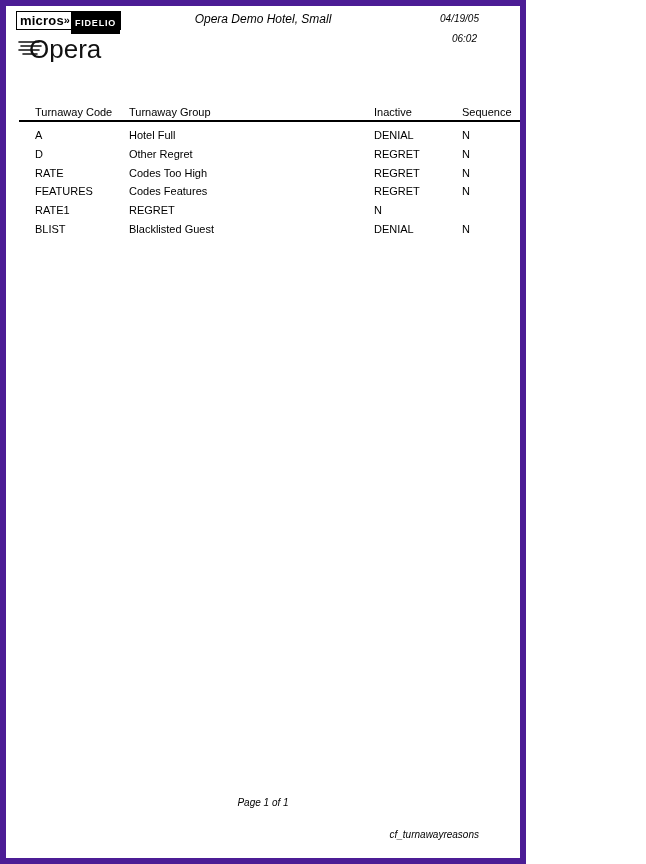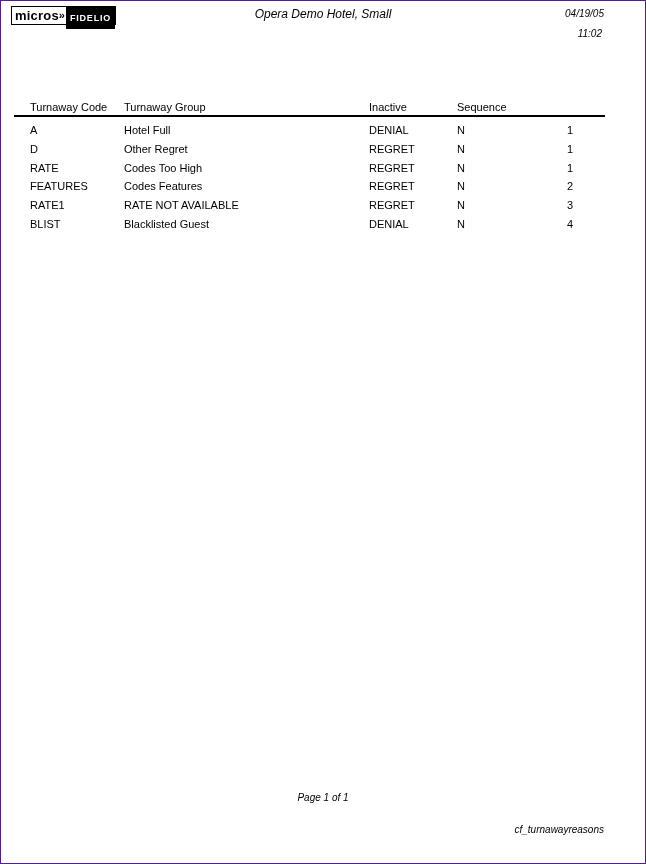--- a/index.html
+++ b/index.html
@@ -4,24 +4,24 @@
 <style>
   html, body {
     margin: 0;
     padding: 0;
     background: #ffffff;
     font-family: "Liberation Sans", sans-serif;
     color: #000000;
   }
   .page {
     position: relative;
-    width: 646px;
+    width: 526px;
     height: 864px;
     box-sizing: border-box;
-    border: 1px solid #4c1d95;
+    border: 6px solid #4c1d95;
     background: #ffffff;
     overflow: hidden;
   }
 
   
   .mf-logo {
     position: absolute;
     left: 10px;
     top: 5px;
     display: inline-flex;
@@ -158,24 +158,35 @@
 <body>
 
 <div class="page">
 
   <div class="mf-logo">
     <span class="mf-micros">micros</span>
     <span class="mf-chevron">»</span>
     <span class="mf-fidelio">FIDELIO</span>
   </div>
 
+  <div class="opera-logo">
+    <svg width="88" height="28" viewBox="0 0 88 28">
+      <g stroke="#111111" stroke-width="1.6" stroke-linecap="round">
+        <line x1="1" y1="8" x2="21" y2="8"></line>
+        <line x1="3" y1="12" x2="23" y2="12"></line>
+        <line x1="1" y1="16" x2="21" y2="16"></line>
+        <line x1="5" y1="20" x2="19" y2="20"></line>
+      </g>
+      <text x="11" y="24" font-family="Liberation Sans, sans-serif" font-size="26" fill="#111111">Opera</text>
+    </svg>
+  </div>
 
   <div class="hotel-title">Opera Demo Hotel, Small</div>
   <div class="report-date">04/19/05</div>
-  <div class="report-time">11:02</div>
+  <div class="report-time">06:02</div>
 
   <div class="tbl-row tbl-header">
     <div>Turnaway Code</div>
     <div>Turnaway Group</div>
     <div>Inactive</div>
     <div>Sequence</div>
   </div>
 
   <div class="tbl-rule"></div>
 
@@ -204,21 +215,20 @@
     </div>
       <div class="tbl-row">
       <div>FEATURES</div>
       <div>Codes Features</div>
       <div>REGRET</div>
       <div>N</div>
       <div class="c-seq">2</div>
     </div>
       <div class="tbl-row">
       <div>RATE1</div>
-      <div>RATE NOT AVAILABLE</div>
       <div>REGRET</div>
       <div>N</div>
       <div class="c-seq">3</div>
     </div>
       <div class="tbl-row">
       <div>BLIST</div>
       <div>Blacklisted Guest</div>
       <div>DENIAL</div>
       <div>N</div>
       <div class="c-seq">4</div>

